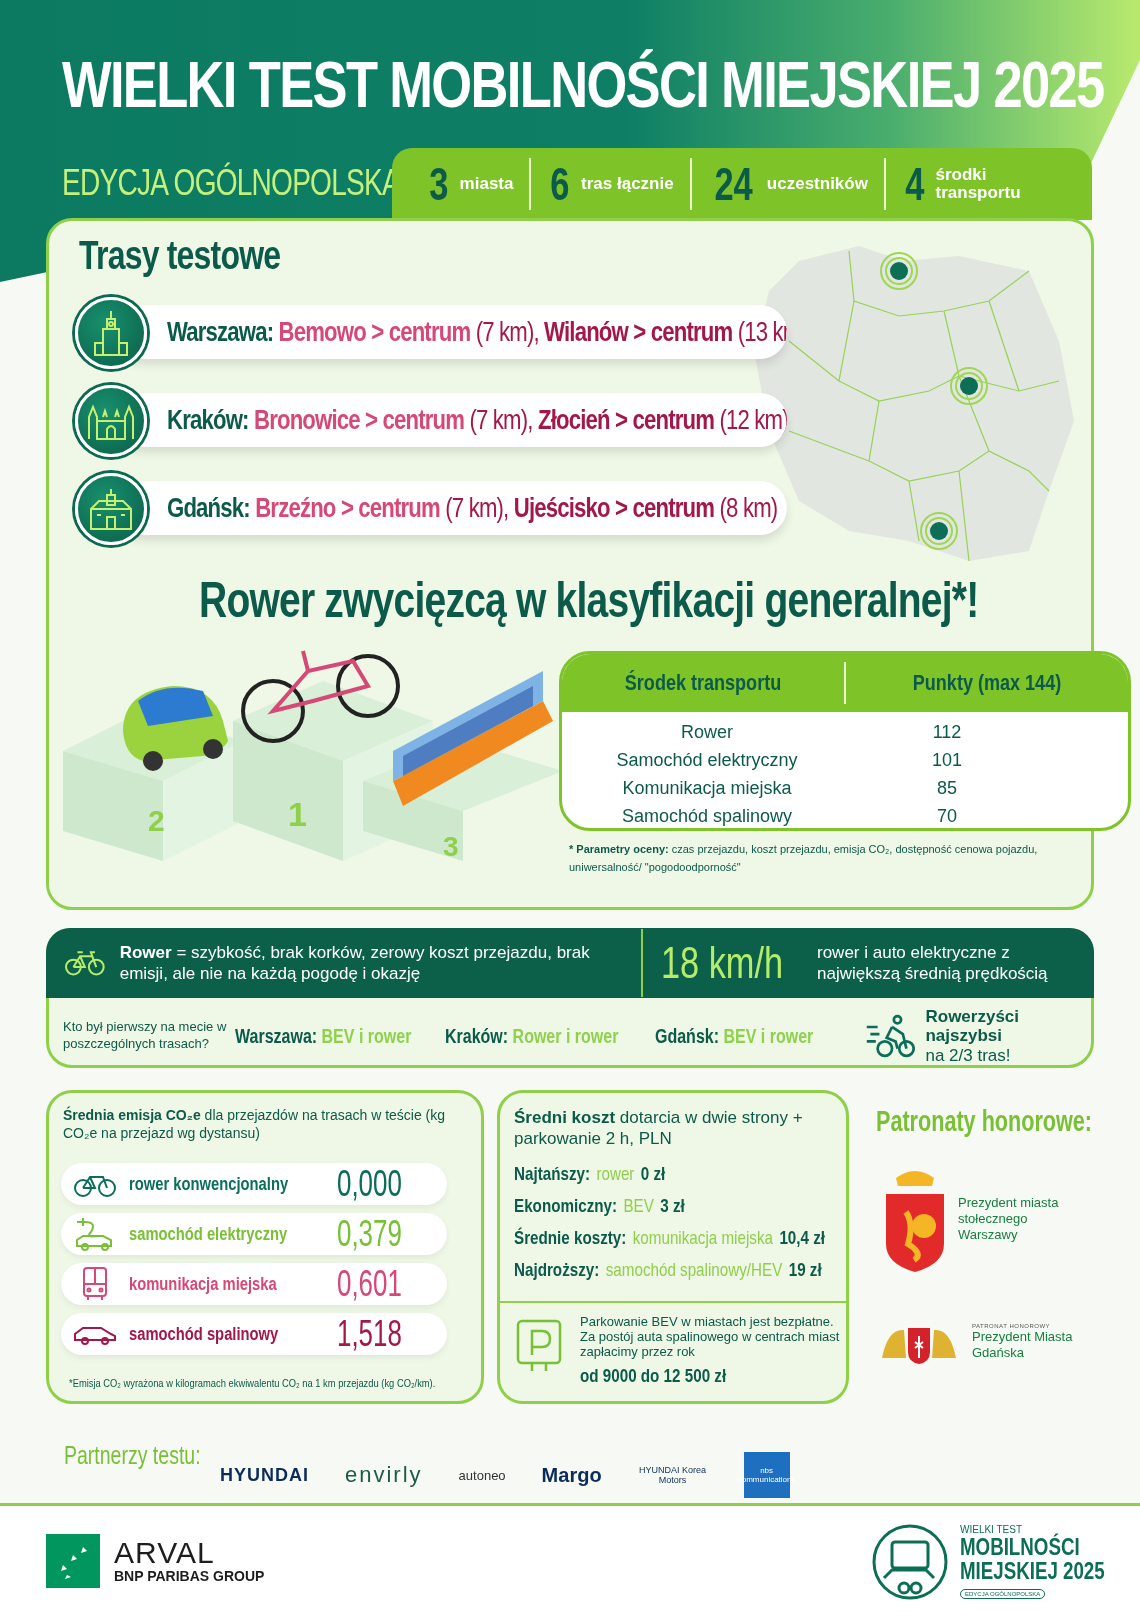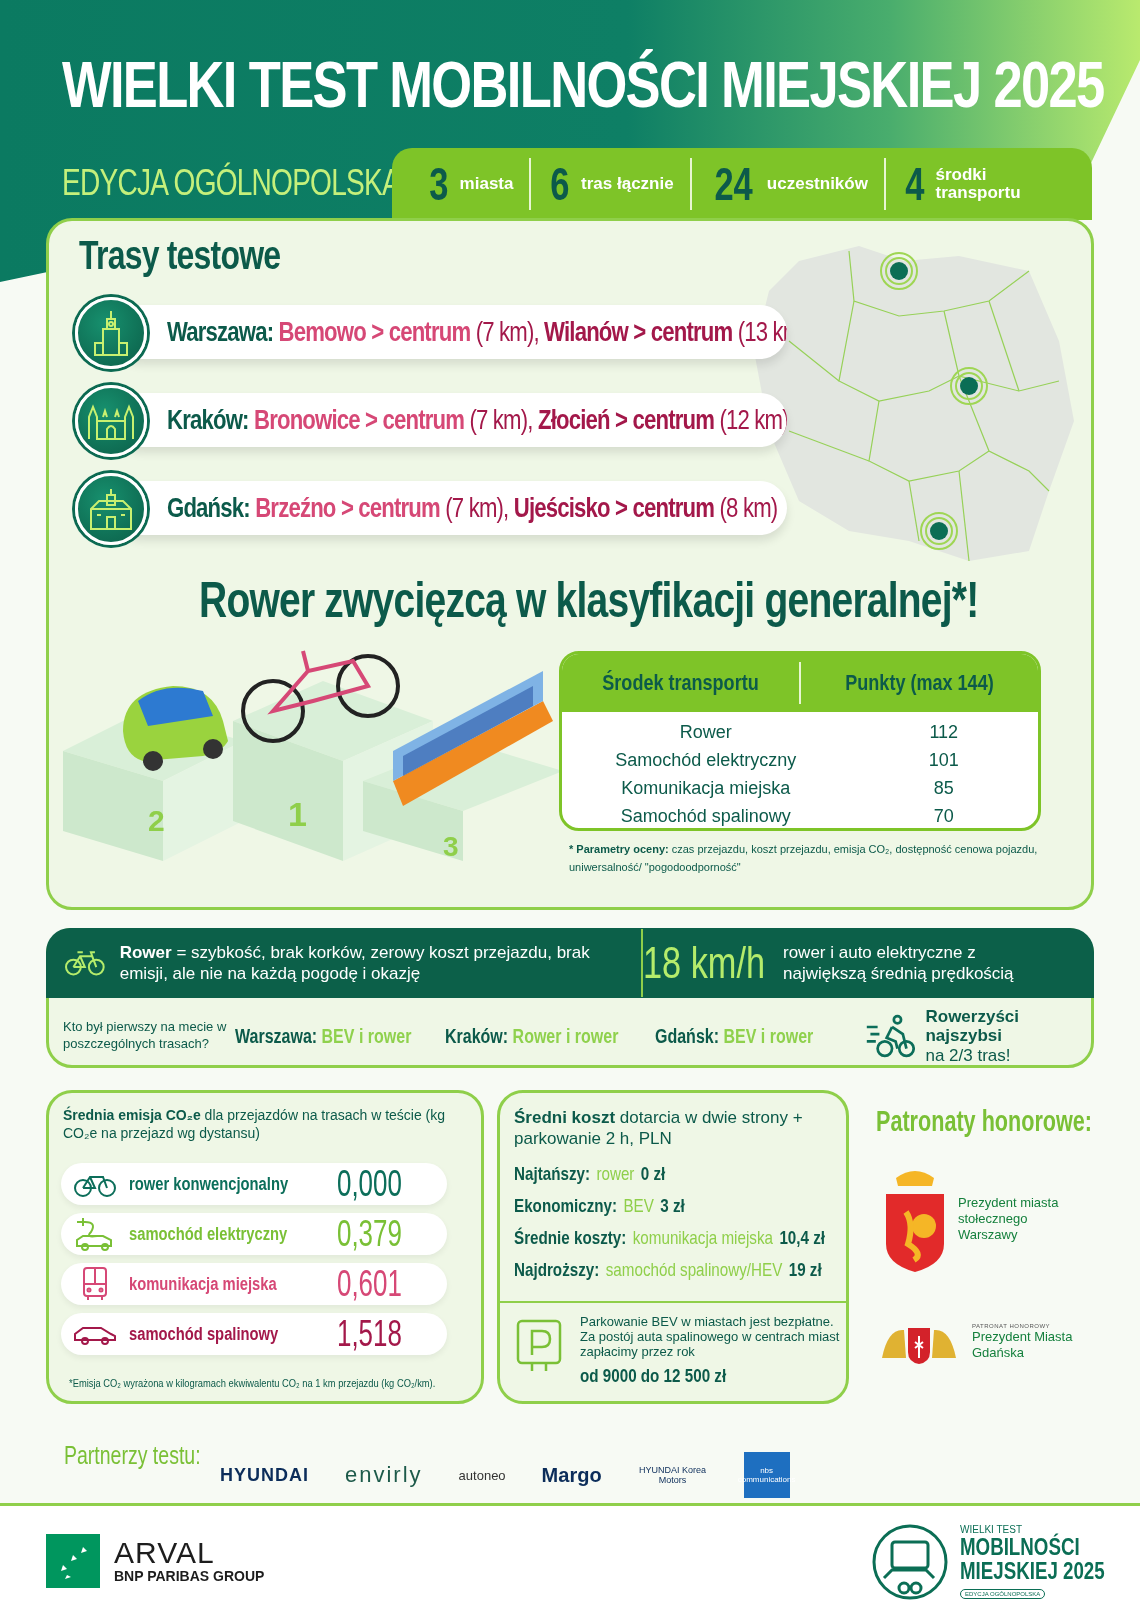--- a/index.html
+++ b/index.html
@@ -74,22 +74,22 @@
       position: absolute; left: 150px; top: 350px; font-size: 50px; color: #0c5a4a; letter-spacing: -1px;
       transform: scaleX(0.78); transform-origin: left center; white-space: nowrap;
     }
     .winner-title b { font-weight: 900; }
 
     
     .podium { position: absolute; left: 14px; top: 410px; width: 500px; height: 230px; }
 
     
     .score-table {
-      position: absolute; left: 510px; top: 430px; width: 482px; height: 180px;
-      background: #ffffff; border: 3px solid #7ec428; border-radius: 20px; overflow: hidden;
+      position: absolute; left: 510px; top: 430px; width: 572px; height: 180px;
+      background: #ffffff; border: 3px solid #7ec428; border-radius: 31px; overflow: hidden;
     }
     .score-head { display: flex; background: #7ec428; height: 58px; align-items: center; }
     .score-head div {
       flex: 1; text-align: center; font-size: 22px; font-weight: 700; color: #0c5a4a;
       transform: scaleX(0.82);
     }
     .score-head .sep { flex: 0 0 2px; height: 42px; background: #e8f6d2; transform: none; }
     .score-row { display: flex; height: 28px; align-items: center; }
     .score-row div { font-size: 18px; color: #0c5a4a; text-align: center; }
     .score-row .c1 { width: 290px; }
@@ -102,21 +102,21 @@
     
     .band { left: 46px; top: 928px; width: 1048px; height: 140px; background: #eff7e6; }
     .band-top {
       position: absolute; left: -3px; top: -3px; width: 1048px; height: 70px;
       background: #0c6049; border-radius: 24px 24px 0 0; display: flex; align-items: center;
     }
     .band-top .left { display: flex; align-items: center; width: 595px; padding-left: 18px; gap: 14px; }
     .band-top .left .txt { color: #ffffff; font-size: 17px; line-height: 1.25; }
     .band-top .left .txt b { font-weight: 700; }
     .band-top .divider { width: 2px; height: 68px; background: #8fcf4a; }
-    .band-top .right { display: flex; align-items: center; gap: 20px; }
+    .band-top .right { display: flex; align-items: center; gap: 36px; padding-left: 18px; }
     .speed { font-size: 44px; color: #b5ec6b; transform: scaleX(0.78); transform-origin: left center; white-space: nowrap; width: 120px; }
     .speed-desc { color: #ffffff; font-size: 17px; line-height: 1.25; }
     .band-bottom {
       position: absolute; left: 14px; top: 78px; width: 1020px; height: 54px;
       display: flex; align-items: center;
     }
     .who { font-size: 13px; color: #0c5a4a; line-height: 1.3; width: 190px; }
     .winner-city { font-size: 20px; font-weight: 900; color: #0c5a4a; margin-right: 20px; white-space: nowrap; transform: scaleX(0.8); transform-origin: left center; width: 190px; display: inline-block; }
     .winner-city span { color: #8fd14d; }
     .fastest { display: flex; align-items: center; gap: 10px; margin-left: auto; }

